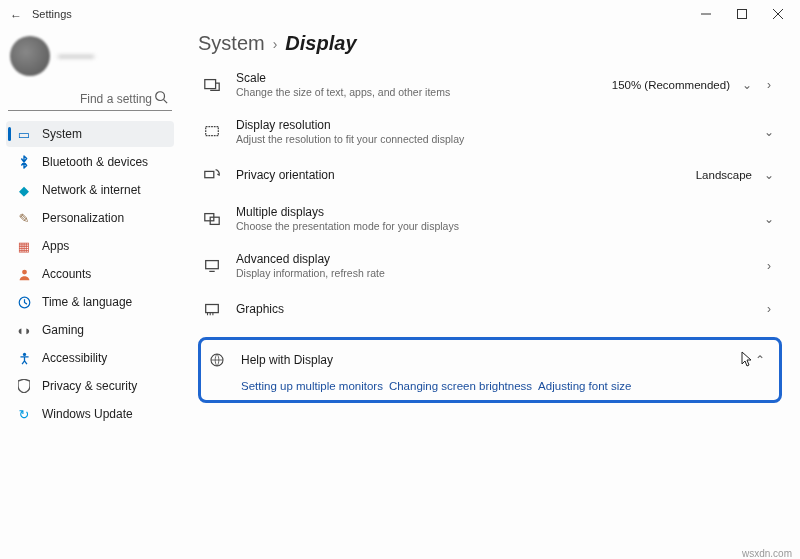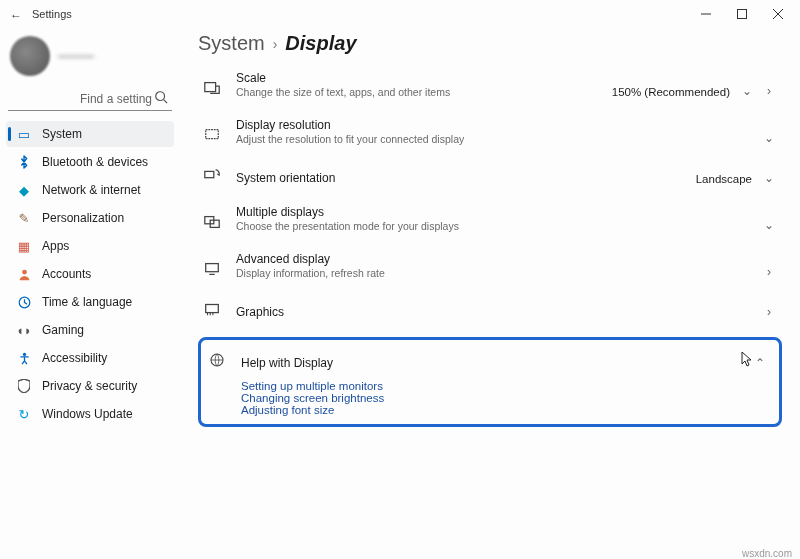--- a/index.html
+++ b/index.html
@@ -41,32 +41,32 @@
              border-radius:4px; cursor:pointer; font-size:12px; color:#222; position:relative; }
   .navitem .icon { width:16px; height:16px; display:flex; align-items:center; justify-content:center; font-size:13px; }
   .navitem.active { background:#eef0f2; }
   .navitem.active::before { content:""; position:absolute; left:2px; top:6px; bottom:6px; width:3px;
                             background:#0067c0; border-radius:2px; }
   .main { flex:1; padding: 4px 18px 0 18px; overflow-y:auto; }
   .crumb { display:flex; align-items:center; gap:8px; font-size:20px; margin-bottom:6px; }
   .crumb .sys { color:#555; font-weight:400; }
   .crumb .chev { color:#777; font-size:14px; }
   .crumb .page { font-weight:600;font-style:italic; }
-  .row { display:flex; align-items:flex-end; padding:10px 6px 10px 0; cursor:pointer;
+  .row { display:flex; align-items:center; padding:10px 6px 10px 0; cursor:pointer;
          border-radius:3px; }
   .row .ricon { width:20px; height:20px; margin:0 14px 0 4px; color:#444;
                 display:flex; align-items:center; justify-content:center; flex:0 0 auto; }
   .row .rtext { flex:1; min-width:0; }
   .row .rtitle { font-size:12px; color:#1b1b1b; }
   .row .rsub  { font-size:10.5px; color:#6a6a6a; margin-top:1px; }
   .row .rval  { font-size:11.5px; color:#1b1b1b; margin-right:10px; }
   .row .rchev { color:#666; font-size:12px; width:14px; text-align:center; }
   .section { font-size:12px; font-weight:600; margin:10px 0 2px 2px; }
   .helpbox { border:3px solid #1f66d0; border-radius:8px; padding:2px 6px 8px 2px; margin-top:8px; }
-  .helplinks { padding: 6px 0 0 38px; display:flex; flex-direction:column; }
+  .helplinks { padding: 6px 0 0 38px; display:flex; gap:6px; }
   .helplink { color:#1a4e9e; font-size:11.5px; cursor:pointer; }
   .cursor-arrow { display:inline-block; margin-left:14px; color:#222; }
   .watermark { position:absolute; right:8px; bottom:0; font-size:10px; color:#999; }
   
   .i-system{color:#0067c0;} .i-bt{color:#0067c0;} .i-net{color:#0099bc;}
   .i-pers{color:#8e6b46;} .i-apps{color:#d15846;} .i-acc{color:#de6f43;}
   .i-time{color:#0067c0;} .i-game{color:#555;} .i-acc2{color:#0067c0;}
   .i-priv{color:#555;} .i-upd{color:#0099e0;}
 </style>
 </head>
@@ -217,21 +217,21 @@
     </div>
 
     <div class="row">
       <span class="ricon">
         <svg width="18" height="18" viewBox="0 0 20 20">
             <rect x="2" y="6" width="10" height="7" fill="none" stroke="#444" stroke-width="1.4"></rect>
             <path d="M14 4a5 5 0 0 1 4 6l-2-1" fill="none" stroke="#444" stroke-width="1.4"></path>
           </svg>
       </span>
       <div class="rtext">
-        <div class="rtitle">System orientation</div>
+        <div class="rtitle">Privacy orientation</div>
       </div>
       <div class="rval">Landscape</div>
       <span class="rchev">⌄</span>
     </div>
 
     <div class="row">
       <span class="ricon">
         <svg width="18" height="18" viewBox="0 0 20 20">
             <rect x="2" y="4" width="10" height="8" fill="none" stroke="#444" stroke-width="1.4"></rect>
             <rect x="8" y="8" width="10" height="8" fill="none" stroke="#444" stroke-width="1.4"></rect>

